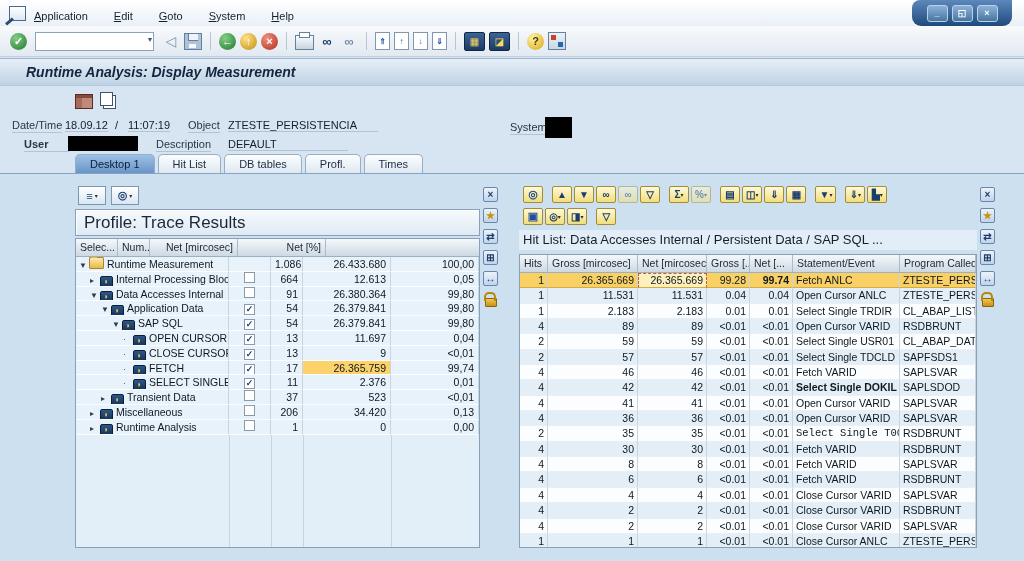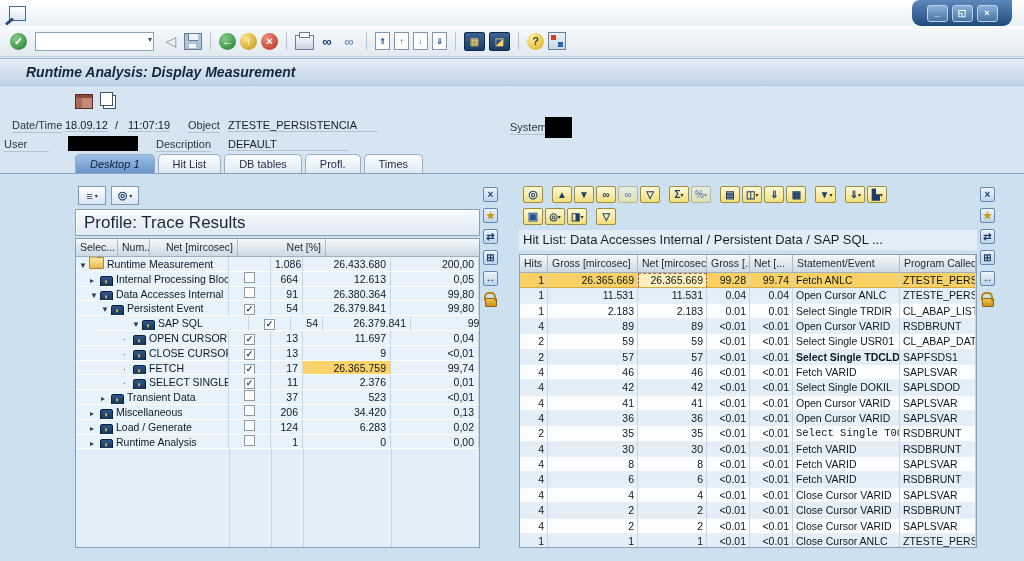--- a/index.html
+++ b/index.html
@@ -72,21 +72,21 @@
           border:1px solid #41526e;background:#fff;}
   
   .flbl{position:absolute;font-size:11px;color:#2a3642;border-bottom:1px solid #b6c3cf;padding-bottom:1px;}
   .fval{position:absolute;font-size:11px;color:#141e28;border-bottom:1px solid #b6c3cf;padding-bottom:0;}
   .redact{position:absolute;background:#000;}
   
   #tabs{position:absolute;left:75px;top:154px;height:20px;display:flex;gap:3px;}
   .tab{height:20px;padding:3px 14px 0;font-size:11px;color:#1b2b43;box-sizing:border-box;
        background:linear-gradient(#fcfdfe,#dde8f1);border:1px solid #97afc6;border-bottom:none;
        border-radius:5px 5px 0 0;white-space:nowrap;}
-  .tab.active{background:linear-gradient(#9dc0e6,#6792c6);color:#0a1e38;font-style:italic;}
+  .tab.active{background:linear-gradient(#9dc0e6,#6792c6);color:#0a1e38;}
   
   #content{position:absolute;left:0;top:173px;width:1024px;height:388px;
            background:#cde0ef;border-top:1px solid #87a3c1;}
   
   .pbtn{position:absolute;width:28px;height:19px;background:linear-gradient(#ffffff,#d9e6f2);
         border:1px solid #7d97b3;display:flex;align-items:center;justify-content:center;gap:2px;
         box-sizing:border-box;}
   .pbtn .g{font-size:11px;color:#1c3c6c;font-weight:bold;}
   .pbtn .dda,.alvb .dda{font-size:6px;color:#3a3014;}
   
@@ -152,20 +152,21 @@
       border-right:1px solid #c5d5e2;border-bottom:1px solid #e8eff6;
       white-space:nowrap;overflow:hidden;flex:0 0 auto;}
   .rrow.sel .rc{border-bottom:1px solid #d8ab42;}
   .cursor{background:#fdf0bc;border:1px dashed #c65c2c;line-height:13px;}
 </style>
 </head>
 <body>
 
 <div id="menubar">
   <div class="sysic"></div>
+  <div id="menu-items"><div class="mi">Application</div><div class="mi">Edit</div><div class="mi">Goto</div><div class="mi">System</div><div class="mi">Help</div></div>
   <div id="winctl">
       <div class="wbtn">_</div>
       <div class="wbtn">◱</div>
       <div class="wbtn">×</div>
     </div>
 </div>
 
 <div id="toolbar">
   <div class="circ green">✓</div>
   <div id="cmdwrap">
@@ -205,21 +206,21 @@
 <div class="copyic"></div>
 
 <div class="flbl" style="left:12px;top:119px;">Date/Time</div>
 <div class="fval" style="left:65px;top:119px;">18.09.12</div>
 <div class="fval" style="left:115px;top:119px;border:none;">/</div>
 <div class="fval" style="left:128px;top:119px;">11:07:19</div>
 <div class="flbl" style="left:188px;top:119px;">Object</div>
 <div class="fval" style="left:228px;top:119px;width:150px;">ZTESTE_PERSISTENCIA</div>
 <div class="flbl" style="left:510px;top:121px;">System</div>
 <div class="redact" style="left:545px;top:117px;width:27px;height:21px;"></div>
-<div class="flbl" style="left:4px;top:138px;width:45px;">User</div>
+<div class="flbl" style="left:24px;top:138px;width:45px;font-weight:bold;">User</div>
 <div class="redact" style="left:68px;top:136px;width:70px;height:15px;"></div>
 <div class="flbl" style="left:156px;top:138px;">Description</div>
 <div class="fval" style="left:228px;top:138px;width:120px;">DEFAULT</div>
 
 <div id="tabs">
     <div class="tab active">Desktop 1</div>
     <div class="tab">Hit List</div>
     <div class="tab">DB tables</div>
     <div class="tab">Profl.</div>
     <div class="tab">Times</div>
@@ -248,45 +249,45 @@
     <div class="vl" style="left: 153px;"></div>
     <div class="vl" style="left: 195px;"></div>
     <div class="vl" style="left: 227px;"></div>
     <div class="vl" style="left: 315px;"></div>
     <div class="rowsbox">
       <div class="trow">
         <div class="tc" style="width: 153px; padding: 0px 2px;"><span class="exp" style="margin-left: 1px;">▼</span><span class="fold"></span><span class="tlbl">Runtime Measurement</span></div>
         <div class="tc ac" style="width: 42px;"></div>
         <div class="tc ar" style="width: 32px;">1.086</div>
         <div class="tc ar" style="width: 88px;">26.433.680</div>
-        <div class="tc ar" style="width: 88px;">200,00</div>
+        <div class="tc ar" style="width: 88px;">100,00</div>
       </div>
       <div class="trow">
         <div class="tc" style="width: 153px; padding: 0px 2px;"><span class="exp" style="margin-left: 12px;">▸</span><span class="nico">◗</span><span class="tlbl">Internal Processing Blocks</span></div>
         <div class="tc ac" style="width: 42px;"><span class="cb"></span></div>
         <div class="tc ar" style="width: 32px;">664</div>
         <div class="tc ar" style="width: 88px;">12.613</div>
         <div class="tc ar" style="width: 88px;">0,05</div>
       </div>
       <div class="trow">
         <div class="tc" style="width: 153px; padding: 0px 2px;"><span class="exp" style="margin-left: 12px;">▼</span><span class="nico">◗</span><span class="tlbl">Data Accesses Internal</span></div>
         <div class="tc ac" style="width: 42px;"><span class="cb"></span></div>
         <div class="tc ar" style="width: 32px;">91</div>
         <div class="tc ar" style="width: 88px;">26.380.364</div>
         <div class="tc ar" style="width: 88px;">99,80</div>
       </div>
       <div class="trow">
-        <div class="tc" style="width: 153px; padding: 0px 2px;"><span class="exp" style="margin-left: 23px;">▼</span><span class="nico">◗</span><span class="tlbl">Persistent Event</span></div>
+        <div class="tc" style="width: 153px; padding: 0px 2px;"><span class="exp" style="margin-left: 23px;">▼</span><span class="nico">◗</span><span class="tlbl">Application Data</span></div>
         <div class="tc ac" style="width: 42px;"><span class="cb">✓</span></div>
         <div class="tc ar" style="width: 32px;">54</div>
         <div class="tc ar" style="width: 88px;">26.379.841</div>
         <div class="tc ar" style="width: 88px;">99,80</div>
       </div>
       <div class="trow">
-        <div class="tc" style="width: 153px; padding: 0px 2px; margin-left: 20px;"><span class="exp" style="margin-left: 34px;">▼</span><span class="nico">◗</span><span class="tlbl">SAP SQL</span></div>
+        <div class="tc" style="width: 153px; padding: 0px 2px;"><span class="exp" style="margin-left: 34px;">▼</span><span class="nico">◗</span><span class="tlbl">SAP SQL</span></div>
         <div class="tc ac" style="width: 42px;"><span class="cb">✓</span></div>
         <div class="tc ar" style="width: 32px;">54</div>
         <div class="tc ar" style="width: 88px;">26.379.841</div>
         <div class="tc ar" style="width: 88px;">99,80</div>
       </div>
       <div class="trow">
         <div class="tc" style="width: 153px; padding: 0px 2px;"><span class="exp" style="margin-left: 45px;">·</span><span class="nico">◗</span><span class="tlbl">OPEN CURSOR</span></div>
         <div class="tc ac" style="width: 42px;"><span class="cb">✓</span></div>
         <div class="tc ar" style="width: 32px;">13</div>
         <div class="tc ar" style="width: 88px;">11.697</div>
@@ -319,27 +320,20 @@
         <div class="tc ar" style="width: 32px;">37</div>
         <div class="tc ar" style="width: 88px;">523</div>
         <div class="tc ar" style="width: 88px;">&lt;0,01</div>
       </div>
       <div class="trow">
         <div class="tc" style="width: 153px; padding: 0px 2px;"><span class="exp" style="margin-left: 12px;">▸</span><span class="nico">◗</span><span class="tlbl">Miscellaneous</span></div>
         <div class="tc ac" style="width: 42px;"><span class="cb"></span></div>
         <div class="tc ar" style="width: 32px;">206</div>
         <div class="tc ar" style="width: 88px;">34.420</div>
         <div class="tc ar" style="width: 88px;">0,13</div>
-      </div>
-      <div class="trow">
-        <div class="tc" style="width: 153px; padding: 0px 2px;"><span class="exp" style="margin-left: 12px;">▸</span><span class="nico">◗</span><span class="tlbl">Load / Generate</span></div>
-        <div class="tc ac" style="width: 42px;"><span class="cb"></span></div>
-        <div class="tc ar" style="width: 32px;">124</div>
-        <div class="tc ar" style="width: 88px;">6.283</div>
-        <div class="tc ar" style="width: 88px;">0,02</div>
       </div>
       <div class="trow">
         <div class="tc" style="width: 153px; padding: 0px 2px;"><span class="exp" style="margin-left: 12px;">▸</span><span class="nico">◗</span><span class="tlbl">Runtime Analysis</span></div>
         <div class="tc ac" style="width: 42px;"><span class="cb"></span></div>
         <div class="tc ar" style="width: 32px;">1</div>
         <div class="tc ar" style="width: 88px;">0</div>
         <div class="tc ar" style="width: 88px;">0,00</div>
       </div>
     </div>
   </div>
@@ -439,21 +433,21 @@
       <div class="hc" style="width: 43px;">Net [...</div>
       <div class="hc" style="width: 107px;">Statement/Event</div>
       <div class="hc" style="width: 76px;">Program Called</div>
     </div>
     <div class="rowsbox">
       <div class="rrow sel">
         <div class="rc ar" style="width: 28px;">1</div>
         <div class="rc ar" style="width: 90px;">26.365.669</div>
         <div class="rc ar cursor" style="width: 69px;">26.365.669</div>
         <div class="rc ar" style="width: 43px;">99.28</div>
-        <div class="rc ar" style="width: 43px;">99.74</div>
+        <div class="rc ar" style="width: 43px; font-weight: bold;">99.74</div>
         <div class="rc" style="width: 107px;">Fetch ANLC</div>
         <div class="rc" style="width: 76px;">ZTESTE_PERSIS</div>
       </div>
       <div class="rrow odd">
         <div class="rc ar" style="width: 28px;">1</div>
         <div class="rc ar" style="width: 90px;">11.531</div>
         <div class="rc ar" style="width: 69px;">11.531</div>
         <div class="rc ar" style="width: 43px;">0.04</div>
         <div class="rc ar" style="width: 43px;">0.04</div>
         <div class="rc" style="width: 107px;">Open Cursor ANLC</div>
@@ -485,39 +479,39 @@
         <div class="rc ar" style="width: 43px;">&lt;0.01</div>
         <div class="rc" style="width: 107px;">Select Single USR01</div>
         <div class="rc" style="width: 76px;">CL_ABAP_DATF</div>
       </div>
       <div class="rrow odd">
         <div class="rc ar" style="width: 28px;">2</div>
         <div class="rc ar" style="width: 90px;">57</div>
         <div class="rc ar" style="width: 69px;">57</div>
         <div class="rc ar" style="width: 43px;">&lt;0.01</div>
         <div class="rc ar" style="width: 43px;">&lt;0.01</div>
-        <div class="rc" style="width: 107px; font-weight: bold;">Select Single TDCLD</div>
+        <div class="rc" style="width: 107px;">Select Single TDCLD</div>
         <div class="rc" style="width: 76px;">SAPFSDS1</div>
       </div>
       <div class="rrow even">
         <div class="rc ar" style="width: 28px;">4</div>
         <div class="rc ar" style="width: 90px;">46</div>
         <div class="rc ar" style="width: 69px;">46</div>
         <div class="rc ar" style="width: 43px;">&lt;0.01</div>
         <div class="rc ar" style="width: 43px;">&lt;0.01</div>
         <div class="rc" style="width: 107px;">Fetch VARID</div>
         <div class="rc" style="width: 76px;">SAPLSVAR</div>
       </div>
       <div class="rrow odd">
         <div class="rc ar" style="width: 28px;">4</div>
         <div class="rc ar" style="width: 90px;">42</div>
         <div class="rc ar" style="width: 69px;">42</div>
         <div class="rc ar" style="width: 43px;">&lt;0.01</div>
         <div class="rc ar" style="width: 43px;">&lt;0.01</div>
-        <div class="rc" style="width: 107px;">Select Single DOKIL</div>
+        <div class="rc" style="width: 107px; font-weight: bold;">Select Single DOKIL</div>
         <div class="rc" style="width: 76px;">SAPLSDOD</div>
       </div>
       <div class="rrow even">
         <div class="rc ar" style="width: 28px;">4</div>
         <div class="rc ar" style="width: 90px;">41</div>
         <div class="rc ar" style="width: 69px;">41</div>
         <div class="rc ar" style="width: 43px;">&lt;0.01</div>
         <div class="rc ar" style="width: 43px;">&lt;0.01</div>
         <div class="rc" style="width: 107px;">Open Cursor VARID</div>
         <div class="rc" style="width: 76px;">SAPLSVAR</div>

